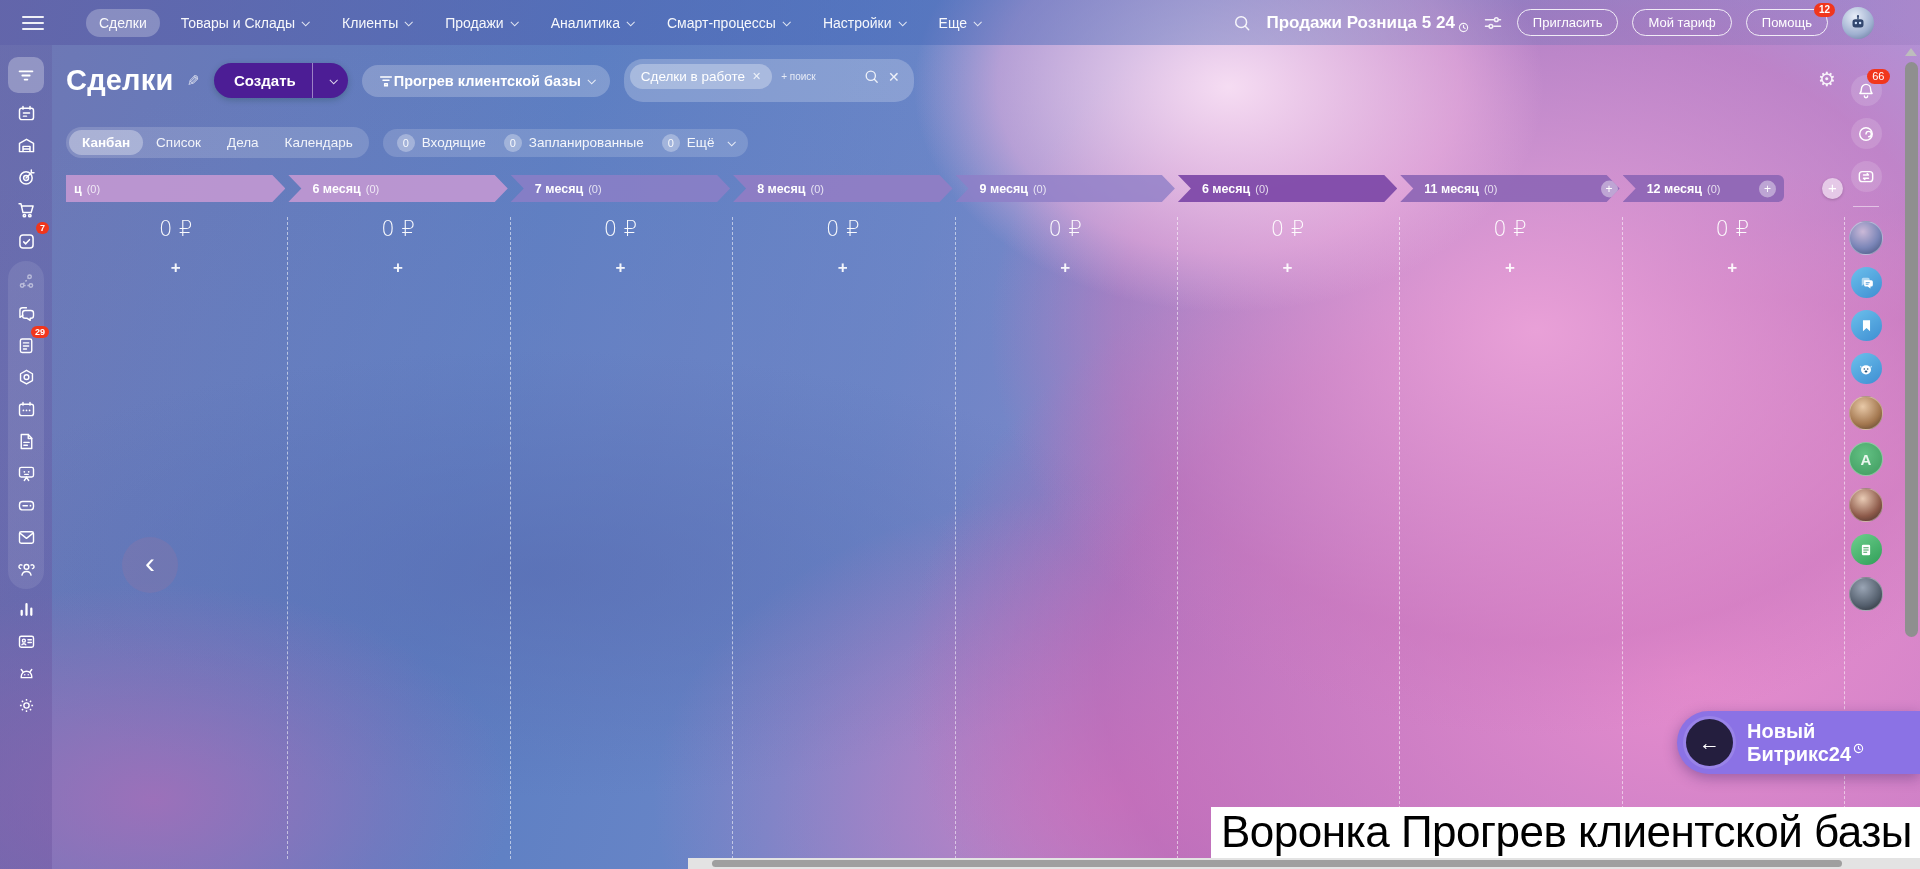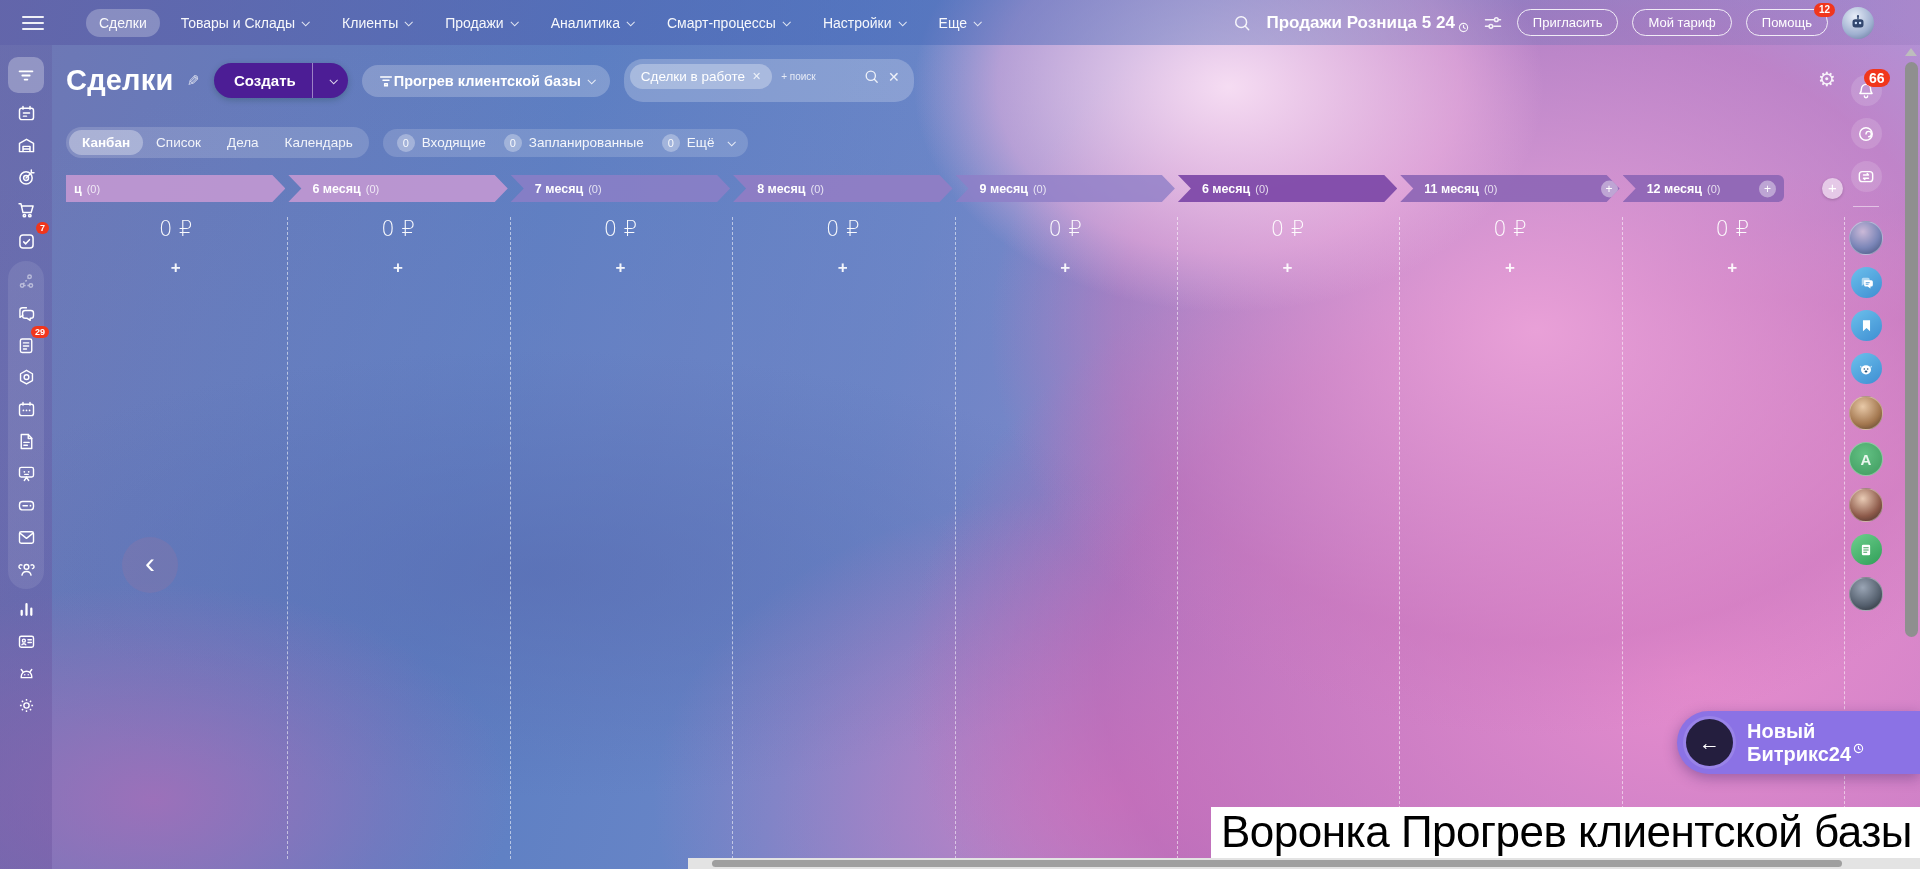--- a/index.html
+++ b/index.html
@@ -106,21 +106,21 @@
   .r-ic.plain{background:rgba(255,255,255,.14);}
   .r-div{width:26px;height:1px;background:rgba(255,255,255,.5);margin:2px 0;}
   .r-av{width:34px;height:34px;border-radius:50%;cursor:pointer;border:1px solid rgba(255,255,255,.35);}
   .av1{background:radial-gradient(circle at 40% 30%, #cbb9d8, #7b86b8 55%, #404e77);}
   .av2{background:radial-gradient(circle at 40% 30%, #e8c9a8, #a3774f 60%, #4e3a28);}
   .av3{background:radial-gradient(circle at 40% 30%, #e9cbb5, #8d5a4a 60%, #3c2a25);}
   .av4{background:radial-gradient(circle at 40% 30%, #9aa5b5, #55606e 60%, #23282e);}
   .avA{background:radial-gradient(circle at 45% 35%, #63c184, #3f9a5e);display:flex;align-items:center;justify-content:center;color:#eaf7ee;font-size:15px;font-weight:bold;}
   .r-blue{background:linear-gradient(145deg,#6cc0ec,#3e8ed2);}
   .r-green{background:linear-gradient(145deg,#6fd08e,#2f9e57);}
-  .rbadge{position:absolute;top:-6px;right:-8px;background:#f1361c;color:#fff;font-size:14px;font-weight:bold;border-radius:9px;padding:2px 5px;line-height:1;}
+  .rbadge{position:absolute;top:-6px;right:-8px;background:#f1361c;color:#fff;font-size:11px;font-weight:normal;border-radius:9px;padding:2px 5px;line-height:1;}
 
   
   .v-scroll{position:absolute;right:2px;top:48px;width:14px;z-index:26;}
   .v-arrow{width:0;height:0;border-left:6px solid transparent;border-right:6px solid transparent;border-bottom:8px solid #bdbdbd;margin:0 auto 6px;}
   .v-thumb{width:13px;height:575px;background:#8f8f8f;border-radius:7px;margin:0 auto;cursor:grab;}
   .h-scroll{position:absolute;left:688px;right:0;bottom:0;height:11px;background:#e3e3e3;z-index:40;}
   .h-thumb{position:absolute;left:24px;top:2px;height:7px;width:1130px;background:#9f9f9f;border-radius:4px;cursor:grab;}
 
   
   .promo{position:absolute;right:0;bottom:95px;height:63px;width:243px;background:#8b72e5;border-radius:40px 0 0 40px;display:flex;align-items:center;z-index:35;cursor:pointer;box-shadow:0 4px 14px rgba(40,20,90,.35);}

